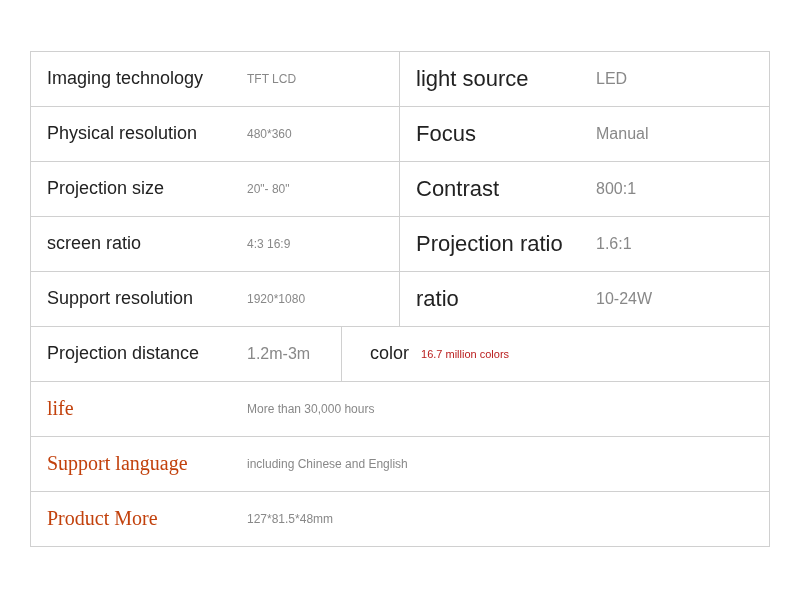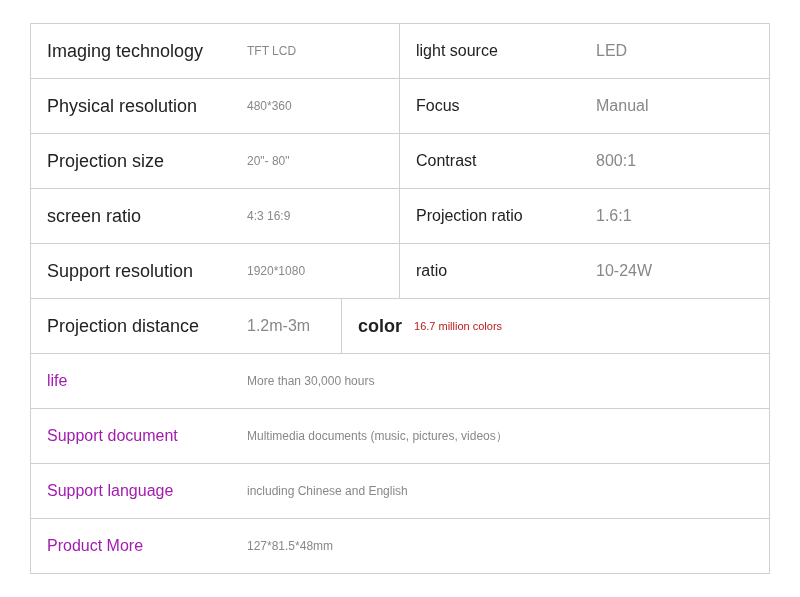--- a/index.html
+++ b/index.html
@@ -53,59 +53,61 @@
     }
 
     .col-divider {
       width: 1px;
       background: #d0d0d0;
       align-self: stretch;
     }
 
     .col-label2 {
       width: 180px;
-      font-size: 16px;
+      font-size: 22px;
       font-weight: 500;
       color: #222222;
       flex-shrink: 0;
     }
 
     .col-value2 {
       flex: 1;
       font-size: 16px;
       color: #888888;
     }
 
     .full-label {
       width: 200px;
-      font-size: 16px;
+      font-size: 20px;
       font-weight: 500;
-      color: #a21caf;
+      color: #c2410c;
       flex-shrink: 0;
+      font-family: Liberation Serif, serif;
     }
 
     .full-value {
       flex: 1;
       font-size: 12px;
       color: #888888;
     }
 
     .right-side-inline {
       display: flex;
       align-items: center;
       flex: 1;
       padding: 10px 16px;
     }
 
     .right-side-inline .label-inline {
       font-size: 18px;
-      font-weight: 700;
+      font-weight: 400;
       color: #222222;
       margin-right: 12px;
       white-space: nowrap;
+      margin-left: 12px;
     }
 
     .right-side-inline .value-inline {
       font-size: 11px;
       color: #b91c1c;
     }
   </style>
 </head>
 <body>
 
@@ -159,24 +161,20 @@
       <span class="label-inline">color</span>
       <span class="value-inline">16.7 million colors</span>
     </div>
   </div>
 
   <div class="table-row">
     <div class="cell full-label">life</div>
     <div class="cell full-value">More than 30,000 hours</div>
   </div>
 
-  <div class="table-row">
-    <div class="cell full-label">Support document</div>
-    <div class="cell full-value">Multimedia documents (music, pictures, videos）</div>
-  </div>
 
   <div class="table-row">
     <div class="cell full-label">Support language</div>
     <div class="cell full-value">including Chinese and English</div>
   </div>
 
   <div class="table-row">
     <div class="cell full-label">Product More</div>
     <div class="cell full-value">127*81.5*48mm</div>
   </div>

